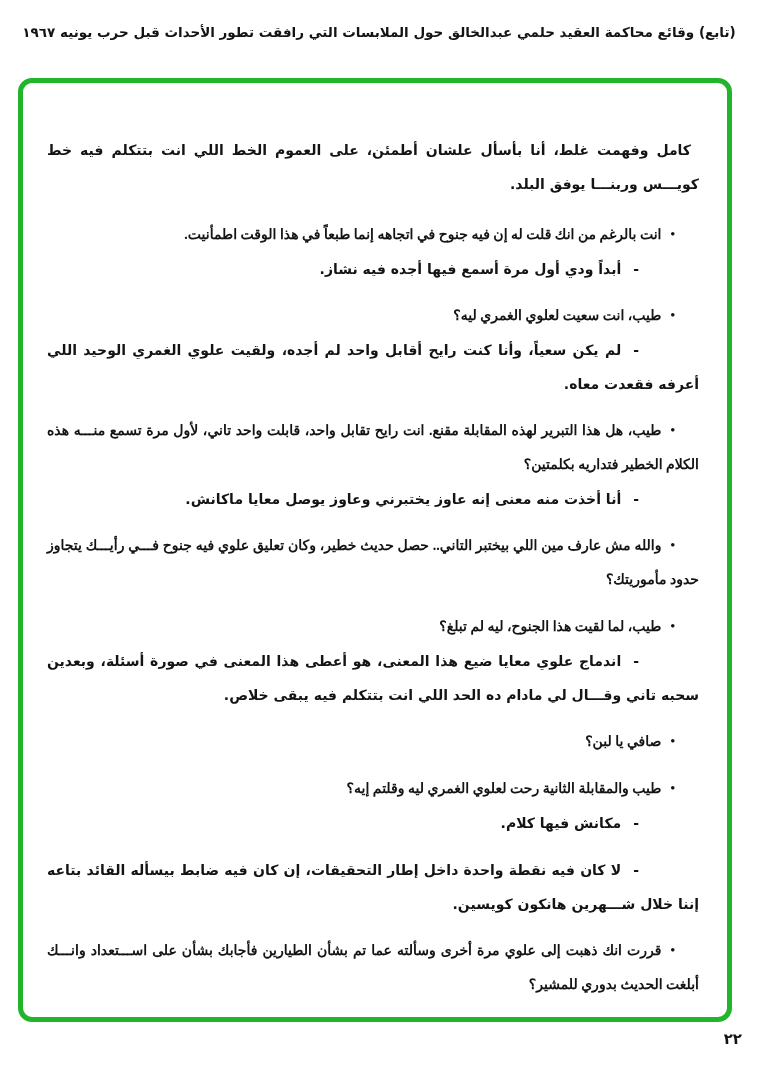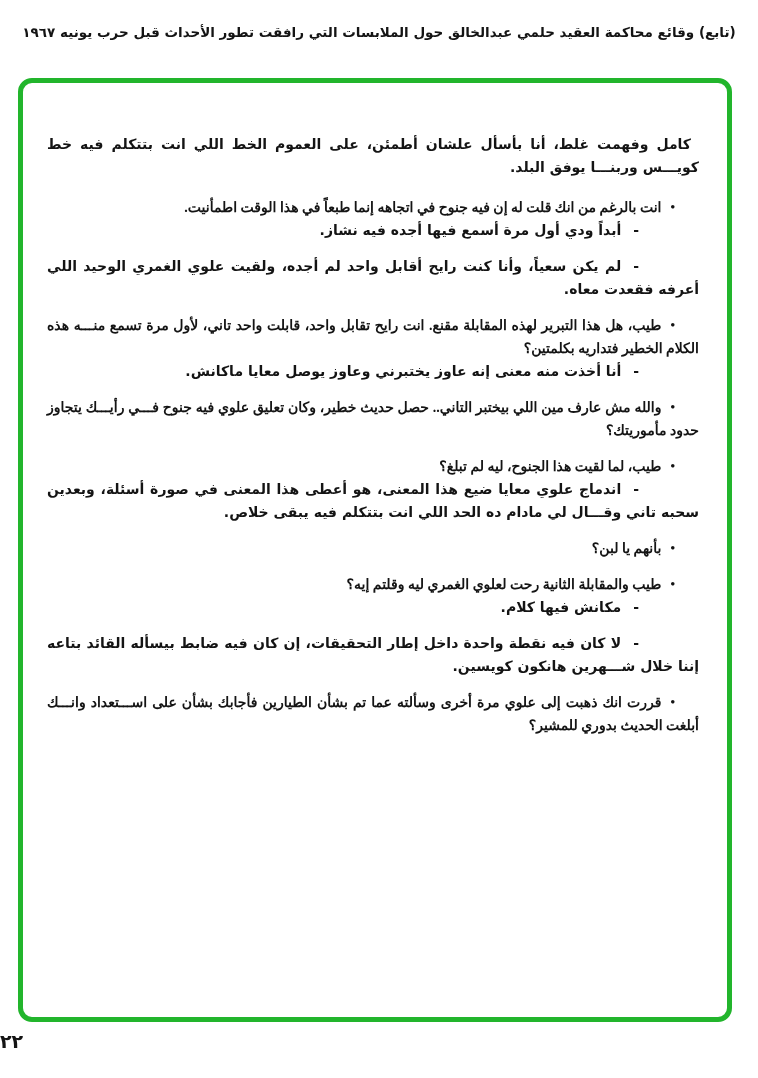--- a/index.html
+++ b/index.html
@@ -40,21 +40,21 @@
     border-radius:14px;
     background:var(--paper);
   }
   .content-inner{
     position:absolute;
     inset:0;
     padding:50px 28px 20px 24px;
     direction:rtl;
     font-weight:bold;
     font-size:14px;
-    line-height:23px;
+    line-height:34px;
     color:var(--ink);
     overflow:hidden;
   }
   .intro{
     direction:rtl;
     text-align:justify;
     text-align-last:right;
     text-indent:8px;
     margin-bottom:17px;
   }
@@ -75,26 +75,26 @@
   .marker.bullet{
     margin-left:9px;
     transform:translateY(-1px);
     font-size:13px;
   }
   .marker.dash{
     margin-left:12px;
   }
   .page-footer{
     position:absolute;
-    left:0;right:1px;
+    left:0;right:16px;
     top:1030px;
-    text-align:left;
+    text-align:right;
     direction:rtl;
     font-weight:bold;
-    font-size:19px;
+    font-size:15px;
     letter-spacing:7px;
     color:var(--ink);
   }
 </style>
 </head>
 <body>
 
 <div class="page">
 
   <div class="doc-header">(تابع) وقائع محاكمة العقيد حلمي عبدالخالق حول الملابسات التي رافقت تطور الأحداث قبل حرب يونيه ١٩٦٧</div>
@@ -103,35 +103,36 @@
     <div class="content-inner">
 
       <p class="intro">كامل وفهمت غلط، أنا بأسأل علشان أطمئن، على العموم الخط اللي انت بتتكلم فيه خط كويـــس وربنـــا يوفق البلد.</p>
 
       <div id="dialogue">
           <div class="qa-group">
             <p class="qa-item q"><span class="marker bullet">•</span><span>انت بالرغم من انك قلت له إن فيه جنوح في اتجاهه إنما طبعاً في هذا الوقت اطمأنيت.</span></p>
             <p class="qa-item a"><span class="marker dash">-</span><span>أبداً ودي أول مرة أسمع فيها أجده فيه نشاز.</span></p>
           </div>
           <div class="qa-group">
+            <p class="qa-item q"><span class="marker bullet">•</span><span>طيب، انت سعيت لعلوي الغمري ليه؟</span></p>
             <p class="qa-item a"><span class="marker dash">-</span><span>لم يكن سعياً، وأنا كنت رايح أقابل واحد لم أجده، ولقيت علوي الغمري الوحيد اللي أعرفه فقعدت معاه.</span></p>
           </div>
           <div class="qa-group">
             <p class="qa-item q"><span class="marker bullet">•</span><span>طيب، هل هذا التبرير لهذه المقابلة مقنع. انت رايح تقابل واحد، قابلت واحد تاني، لأول مرة تسمع منـــه هذه الكلام الخطير فتداريه بكلمتين؟</span></p>
             <p class="qa-item a"><span class="marker dash">-</span><span>أنا أخذت منه معنى إنه عاوز يختبرني وعاوز يوصل معايا ماكانش.</span></p>
           </div>
           <div class="qa-group">
             <p class="qa-item q"><span class="marker bullet">•</span><span>والله مش عارف مين اللي بيختبر التاني.. حصل حديث خطير، وكان تعليق علوي فيه جنوح فـــي رأيـــك يتجاوز حدود مأموريتك؟</span></p>
           </div>
           <div class="qa-group">
             <p class="qa-item q"><span class="marker bullet">•</span><span>طيب، لما لقيت هذا الجنوح، ليه لم تبلغ؟</span></p>
             <p class="qa-item a"><span class="marker dash">-</span><span>اندماج علوي معايا ضيع هذا المعنى، هو أعطى هذا المعنى في صورة أسئلة، وبعدين سحبه تاني وقـــال لي مادام ده الحد اللي انت بتتكلم فيه يبقى خلاص.</span></p>
           </div>
           <div class="qa-group">
-            <p class="qa-item q"><span class="marker bullet">•</span><span>بأنهم يا لبن؟</span></p>
+            <p class="qa-item q"><span class="marker bullet">•</span><span>صافي يا لبن؟</span></p>
           </div>
           <div class="qa-group">
             <p class="qa-item q"><span class="marker bullet">•</span><span>طيب والمقابلة الثانية رحت لعلوي الغمري ليه وقلتم إيه؟</span></p>
             <p class="qa-item a"><span class="marker dash">-</span><span>مكانش فيها كلام.</span></p>
           </div>
           <div class="qa-group">
             <p class="qa-item a"><span class="marker dash">-</span><span>لا كان فيه نقطة واحدة داخل إطار التحقيقات، إن كان فيه ضابط بيسأله القائد بتاعه إننا خلال شـــهرين هانكون كويسين.</span></p>
           </div>
           <div class="qa-group">
             <p class="qa-item q"><span class="marker bullet">•</span><span>قررت انك ذهبت إلى علوي مرة أخرى وسألته عما تم بشأن الطيارين فأجابك بشأن على اســـتعداد وانـــك أبلغت الحديث بدوري للمشير؟</span></p>

